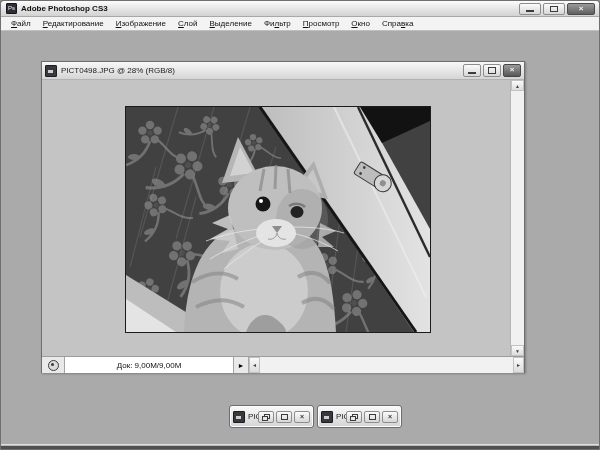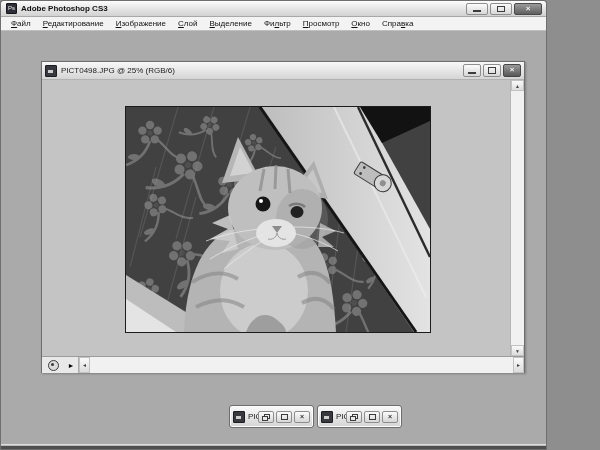--- a/index.html
+++ b/index.html
@@ -1,16 +1,16 @@
 <!DOCTYPE html>
 <html><head>
 <meta charset="utf-8">
 <style>
   html,body{margin:0;padding:0;background:#8e8e8e;font-family:"Liberation Sans",sans-serif;}
-  .app{position:relative;width:547px;height:450px;box-sizing:border-box;background:#737373;
+  .app{position:relative;width:600px;height:450px;box-sizing:border-box;background:#737373;
        border:1px solid #6f6f6f;border-radius:3px 3px 0 0;overflow:hidden;}
   
   .titlebar{position:absolute;top:0;left:0;right:0;height:15px;
             background:linear-gradient(#fdfdfd,#e8e8e8 45%,#d2d2d2);
             border-bottom:1px solid #a8a8a8;display:flex;align-items:center;border-radius:2px 2px 0 0;}
   .app-icon{width:9px;height:9px;margin:0 4px 0 5px;background:#2e2e38;color:#eee;
             font-size:6px;line-height:9px;text-align:center;border:1px solid #15151d;border-radius:1px;}
   .app-title{font-size:8px;font-weight:700;color:#111;}
   .winbtns{margin-left:auto;display:flex;gap:2px;margin-right:4px;}
   .wbtn{width:20px;height:10px;border:1px solid #8d8d8d;border-radius:2px;
@@ -114,21 +114,21 @@
     <span class="menu-item"><u>П</u>росмотр</span>
     <span class="menu-item"><u>О</u>кно</span>
     <span class="menu-item">Спра<u>в</u>ка</span>
   </div>
 
   <div class="workspace">
 
     <div class="doc">
       <div class="doc-titlebar">
         <div class="doc-icon"></div>
-        <div class="doc-title">PICT0498.JPG @ 25% (RGB/6)</div>
+        <div class="doc-title">PICT0498.JPG @ 28% (RGB/8)</div>
         <div class="doc-btns">
           <div class="dbtn">
               <div class="bar"></div>
             </div>
           <div class="dbtn">
               <div class="box"></div>
             </div>
           <div class="dbtn close">×</div>
         </div>
       </div>
@@ -251,20 +251,21 @@
         <div class="vscroll">
           <div class="vs-arrow up">▲</div>
           <div class="vs-arrow down">▼</div>
         </div>
       </div>
 
       <div class="statusbar">
         <div class="status-iconseg">
           <div class="status-circle"></div>
         </div>
+        <div class="info-field">Док: 9,00М/9,00М</div>
         <div class="play-btn">►</div>
         <div class="hscroll">
           <div class="hs-arrow left">◄</div>
           <div class="hs-arrow right">►</div>
         </div>
       </div>
     </div>
 
     <div class="min-win" style="left:228px;top:374px;">
       <div class="doc-icon"></div>

